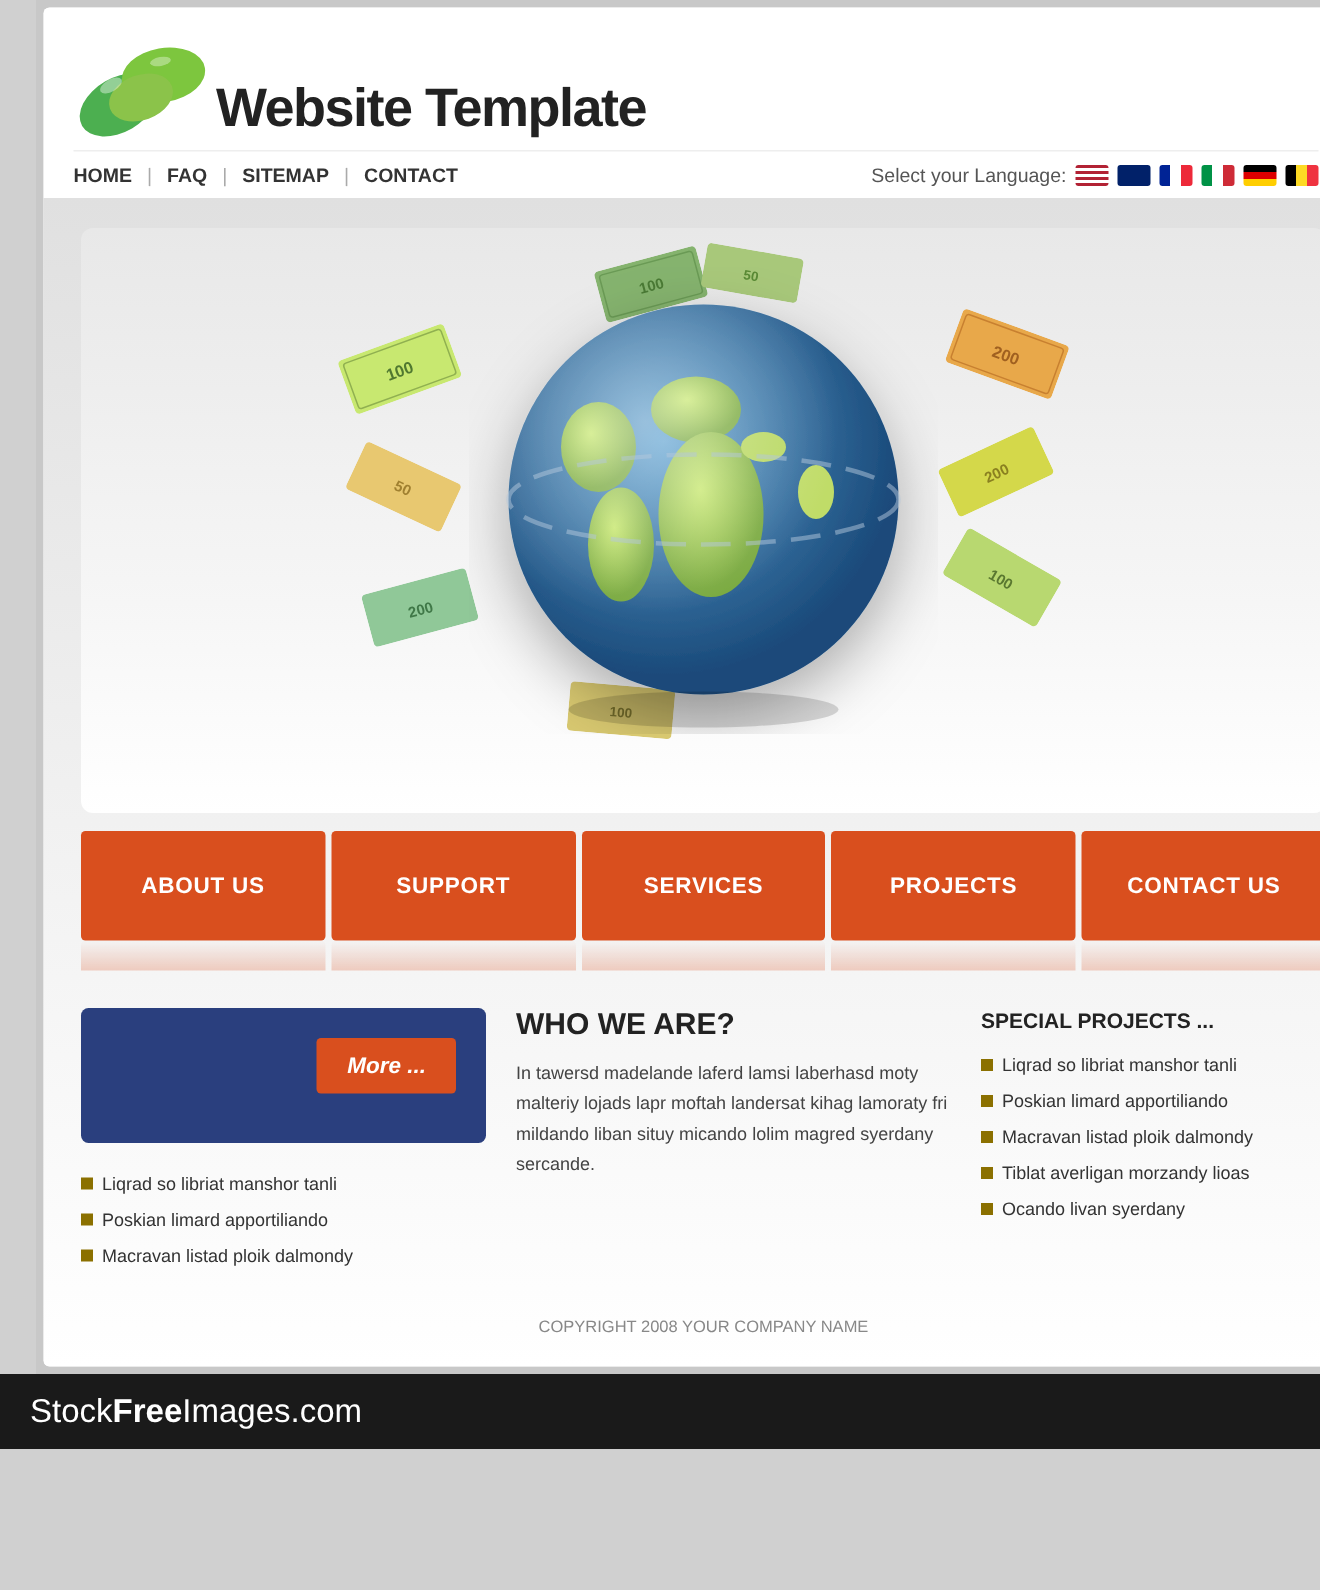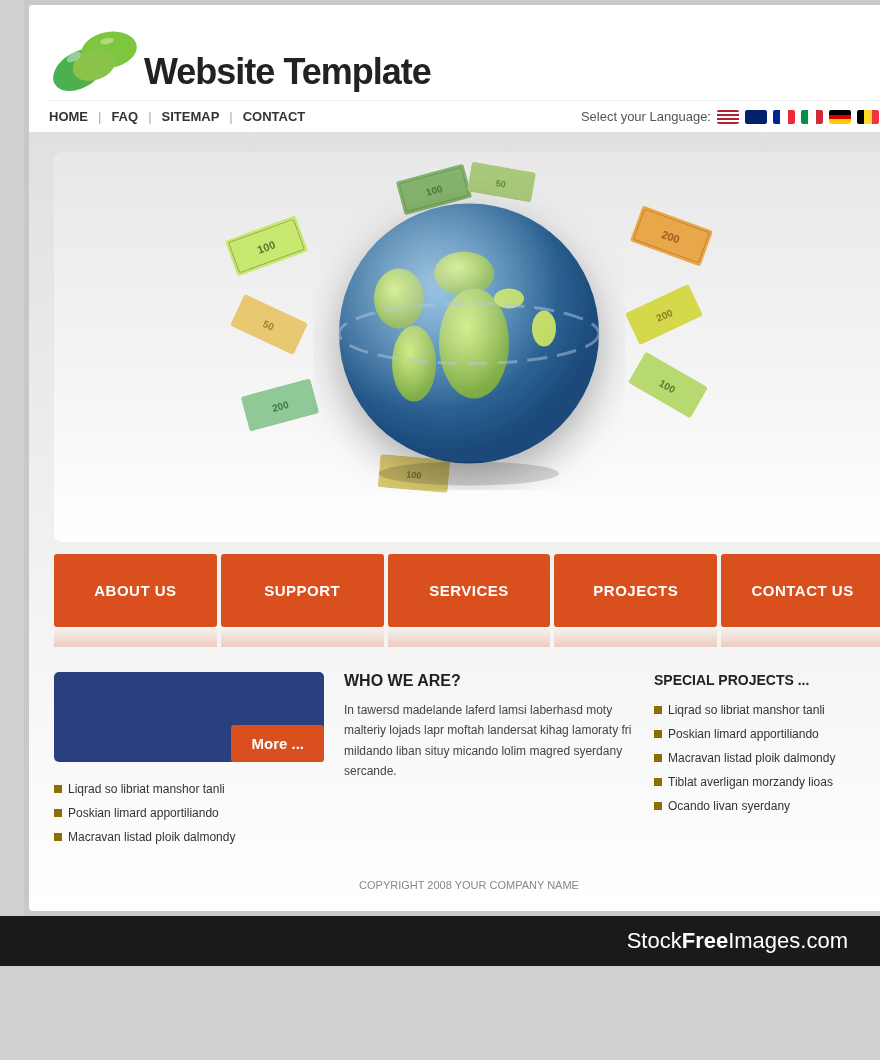--- a/index.html
+++ b/index.html
@@ -146,26 +146,28 @@
     }
 
     
     #left-col {
       width: 270px;
       flex-shrink: 0;
     }
     #blue-box {
       background: #2a3f7e;
       border-radius: 5px;
+      padding: 20px;
       height: 90px;
       position: relative;
       display: flex;
-      align-items: flex-end;
+      align-items: flex-start;
       justify-content: flex-end;
       margin-bottom: 15px;
+      font-style: italic;
     }
     #more-btn {
       background: #d94f1e;
       color: #fff;
       font-size: 15px;
       font-weight: bold;
       padding: 10px 20px;
       border-radius: 3px;
       cursor: pointer;
     }
@@ -187,21 +189,21 @@
       background: #8b7000;
       display: inline-block;
       flex-shrink: 0;
     }
 
     
     #mid-col {
       flex: 1;
     }
     #who-title {
-      font-size: 16px;
+      font-size: 20px;
       font-weight: bold;
       color: #222;
       margin-bottom: 10px;
     }
     #who-text {
       font-size: 12px;
       color: #444;
       line-height: 1.7;
     }
 
@@ -238,22 +240,22 @@
       padding-bottom: 10px;
       width: 830px;
       margin-left: auto;
       margin-right: auto;
     }
 
     
     #watermark {
       background: #1a1a1a;
       color: #fff;
-      text-align: right;
-      padding: 12px 32px;
+      text-align: left;
+      padding: 12px 20px;
       font-size: 22px;
       display: flex;
       align-items: center;
       gap: 0;
     }
     #watermark .wm-regular { font-weight: 300; }
     #watermark .wm-bold { font-weight: 900; }
     #wm-id {
       font-size: 11px;
       color: #aaa;

